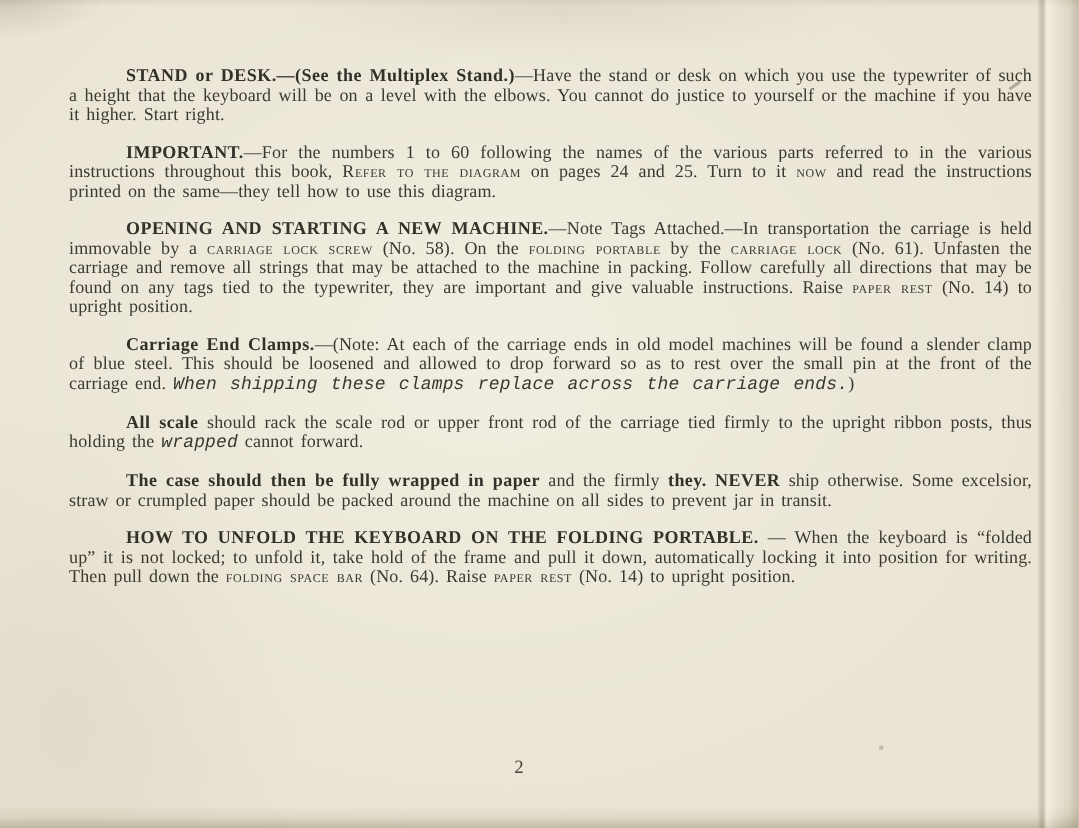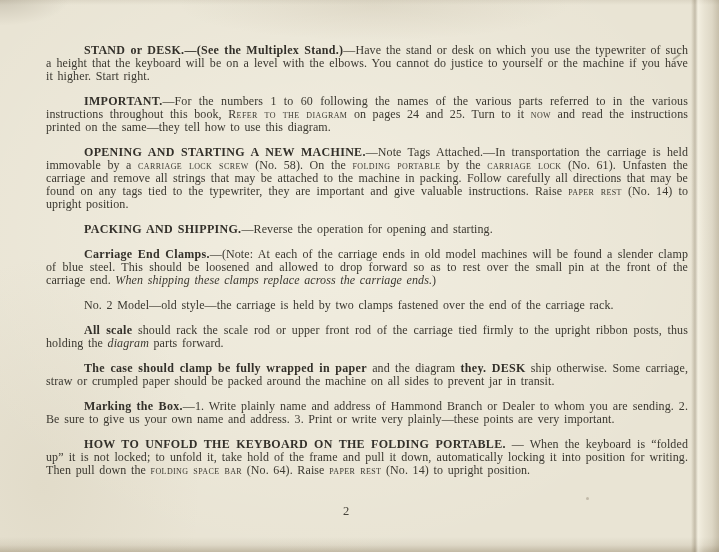--- a/index.html
+++ b/index.html
@@ -37,21 +37,21 @@
     text-align: justify;
     font-size: 12px;
     line-height: 13px;
     letter-spacing: 0.1px;
     word-spacing: 1.5px;
   }
   .para { margin: 0 0 12px 0; text-indent: 38px; }
   .seg { }
   .b  { font-weight: 700; letter-spacing: 0.3px; color: #33302a; }
   .sc { font-variant: small-caps; letter-spacing: 0.4px; }
-  .i  { font-style: italic; }
+  .i  { font-style: italic; font-family: Liberation Mono, monospace; }
   .page-number {
     position: absolute;
     top: 504px;
     left: 0;
     width: 692px;
     text-align: center;
     font-size: 12.5px;
     color: #45423a;
   }
   .pencil-mark {
@@ -72,25 +72,22 @@
 </style>
 </head>
 <body>
 
 <div class="page">
   <div class="corner-smudge"></div>
   <div class="text-block">
       <p class="para"><span class="seg b">STAND or DESK.—(See the Multiplex Stand.)</span><span class="seg">—Have the stand or desk on which you use the typewriter of such a height that the keyboard will be on a level with the elbows.  You cannot do justice to yourself or the machine if you have it higher.  Start right.</span></p>
       <p class="para"><span class="seg b">IMPORTANT.</span><span class="seg">—For the numbers 1 to 60 following the names of the various parts referred to in the various instructions throughout this book, </span><span class="seg sc">Refer to the diagram</span><span class="seg"> on pages 24 and 25.  Turn to it </span><span class="seg sc">now</span><span class="seg"> and read the instructions printed on the same—they tell how to use this diagram.</span></p>
       <p class="para"><span class="seg b">OPENING AND STARTING A NEW MACHINE.</span><span class="seg">—Note Tags Attached.—In transportation the carriage is held immovable by a </span><span class="seg sc">carriage lock screw</span><span class="seg"> (No. 58).  On the </span><span class="seg sc">folding portable</span><span class="seg"> by the </span><span class="seg sc">carriage lock</span><span class="seg"> (No. 61).  Unfasten the carriage and remove all strings that may be attached to the machine in packing.  Follow carefully all directions that may be found on any tags tied to the typewriter, they are important and give valuable instructions.  Raise </span><span class="seg sc">paper rest</span><span class="seg"> (No. 14) to upright position.</span></p>
-      <p class="para"><span class="seg b">PACKING AND SHIPPING.</span><span class="seg">—Reverse the operation for opening and starting.</span></p>
       <p class="para"><span class="seg b">Carriage End Clamps.</span><span class="seg">—(Note:  At each of the carriage ends in old model machines will be found a slender clamp of blue steel.  This should be loosened and allowed to drop forward so as to rest over the small pin at the front of the carriage end.  </span><span class="seg i">When shipping these clamps replace across the carriage ends.</span><span class="seg">)</span></p>
-      <p class="para"><span class="seg">No. 2 Model—old style—the carriage is held by two clamps fastened over the end of the carriage rack.</span></p>
-      <p class="para"><span class="seg b">All scale</span><span class="seg"> should rack the scale rod or upper front rod of the carriage tied firmly to the upright ribbon posts, thus holding the </span><span class="seg i">diagram</span><span class="seg"> parts forward.</span></p>
-      <p class="para"><span class="seg b">The case should clamp be fully wrapped in paper</span><span class="seg"> and the diagram </span><span class="seg b">they.</span><span class="seg">  </span><span class="seg b">DESK</span><span class="seg"> ship otherwise.  Some carriage, straw or crumpled paper should be packed around the machine on all sides to prevent jar in transit.</span></p>
-      <p class="para"><span class="seg b">Marking the Box.</span><span class="seg">—1. Write plainly name and address of Hammond Branch or Dealer to whom you are sending.  2. Be sure to give us your own name and address.  3.  Print or write very plainly—these points are very important.</span></p>
+      <p class="para"><span class="seg b">All scale</span><span class="seg"> should rack the scale rod or upper front rod of the carriage tied firmly to the upright ribbon posts, thus holding the </span><span class="seg i">wrapped</span><span class="seg"> cannot forward.</span></p>
+      <p class="para"><span class="seg b">The case should then be fully wrapped in paper</span><span class="seg"> and the firmly </span><span class="seg b">they.</span><span class="seg">  </span><span class="seg b">NEVER</span><span class="seg"> ship otherwise.  Some excelsior, straw or crumpled paper should be packed around the machine on all sides to prevent jar in transit.</span></p>
       <p class="para"><span class="seg b">HOW TO UNFOLD THE KEYBOARD ON THE FOLDING PORTABLE.</span><span class="seg"> — When the keyboard is “folded up” it is not locked; to unfold it, take hold of the frame and pull it down, automatically locking it into position for writing.  Then pull down the </span><span class="seg sc">folding space bar</span><span class="seg"> (No. 64).  Raise </span><span class="seg sc">paper rest</span><span class="seg"> (No. 14) to upright position.</span></p>
     </div>
   <div class="page-number">2</div>
   <div class="pencil-mark"></div>
   <div class="paper-speck"></div>
   <div class="fold"></div>
 </div>
 
 </body></html>

